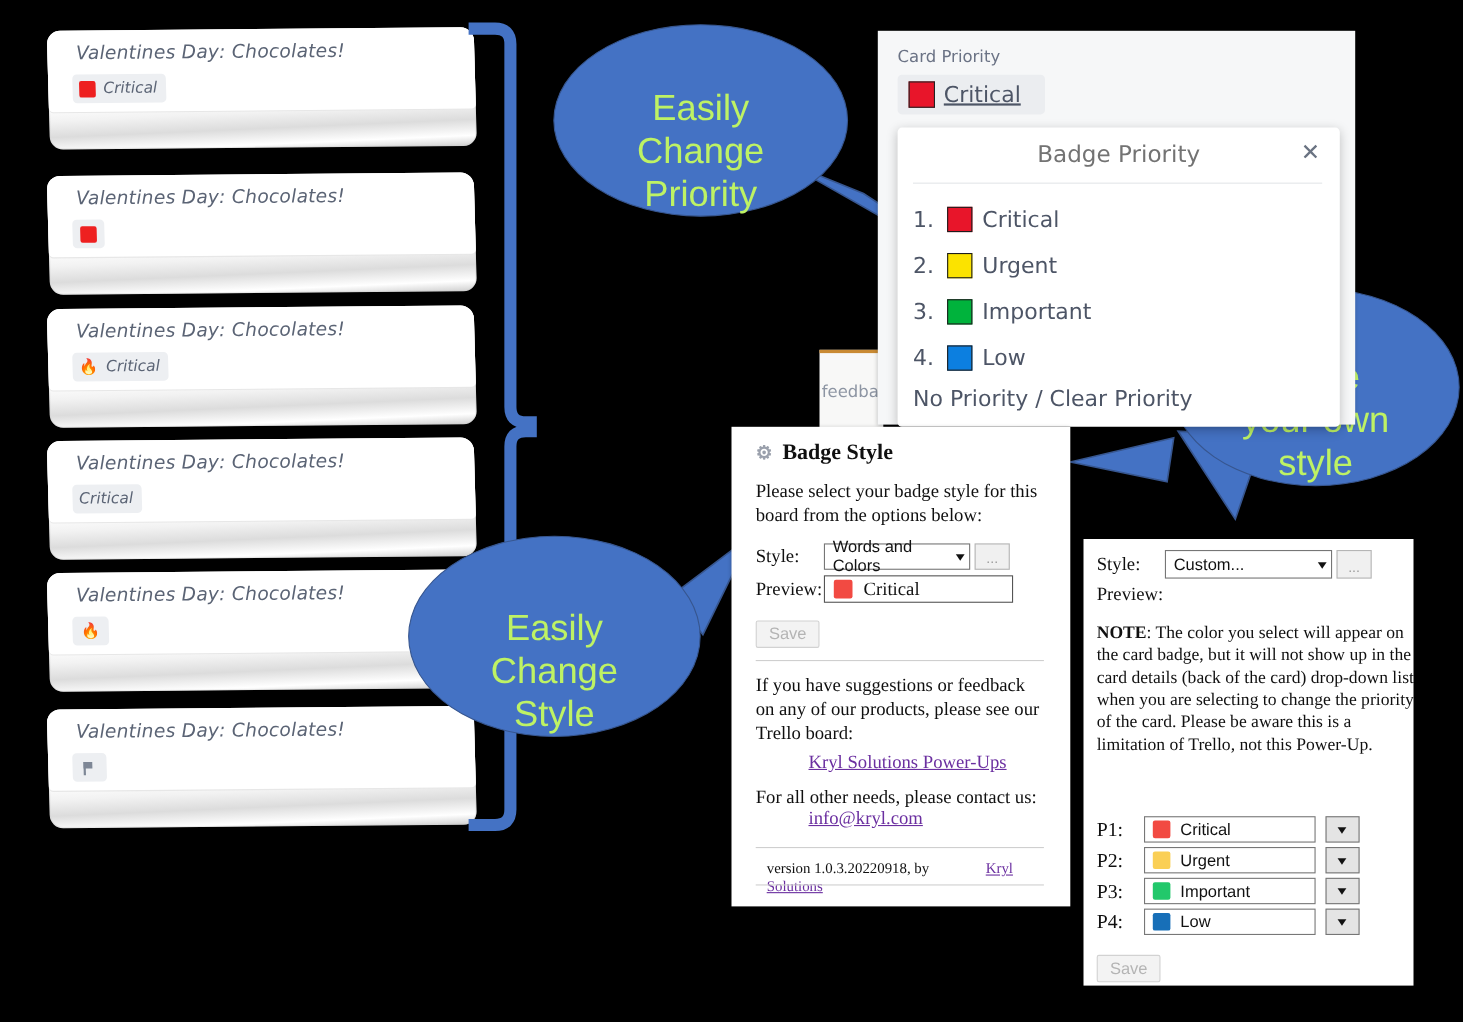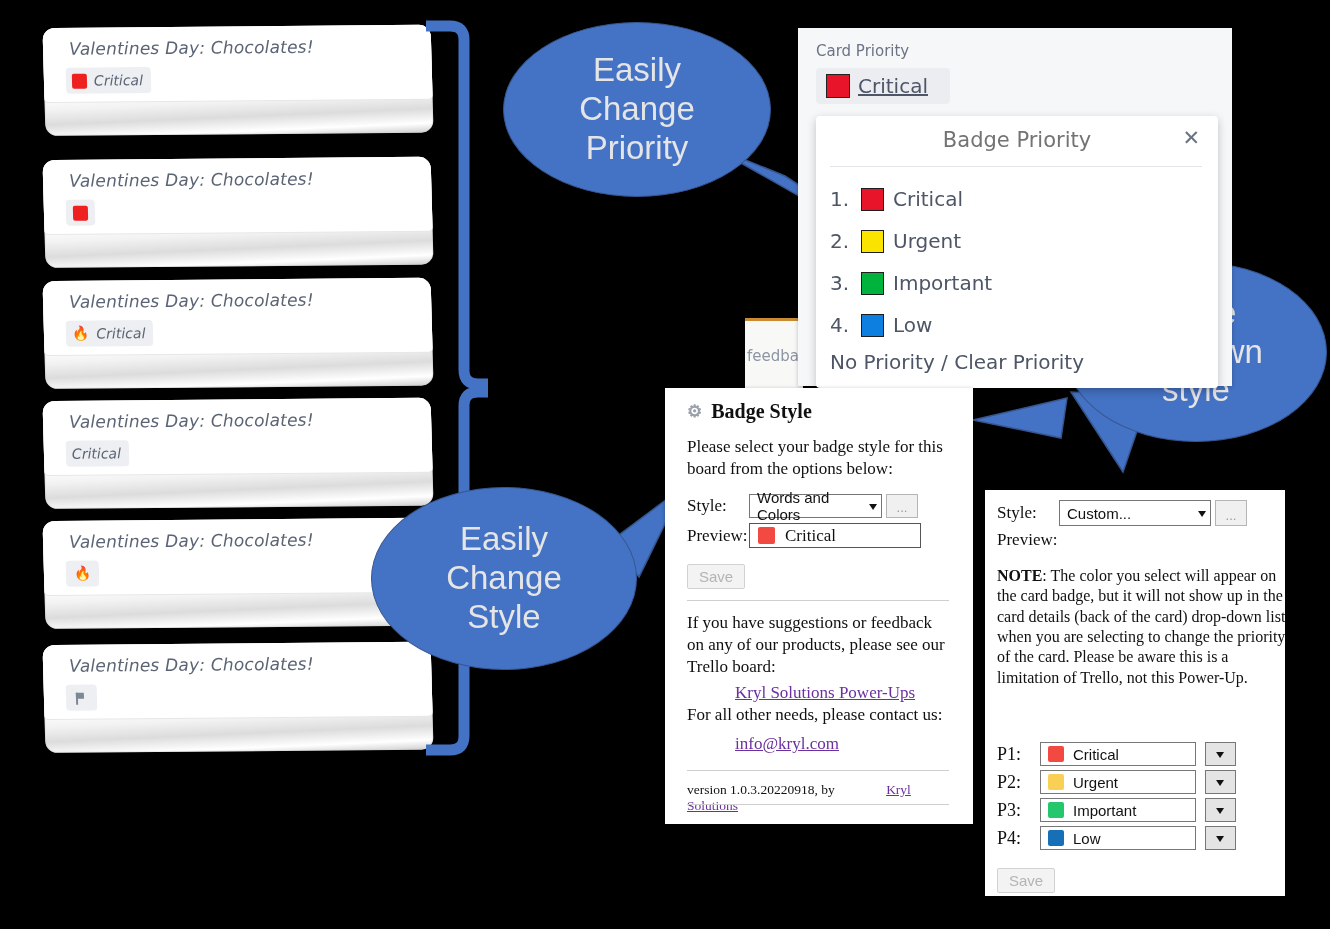--- a/index.html
+++ b/index.html
@@ -55,22 +55,22 @@
   .bracket{position:absolute;left:420px;top:18px;width:70px;height:740px;}
 
   
   .bubble{position:absolute;}
   .bubble .bbody{
     position:absolute;left:0;top:0;width:100%;height:100%;
     border-radius:50%;
     background:#4472C4;
     border:1.5px solid #37568f;
     box-sizing:border-box;
-    display:flex;align-items:center;justify-content:center;
-    color:#e5e5e5;text-align:center;line-height:1.18;
+    display:flex;align-items:flex-end;justify-content:center;
+    color:#bef264;text-align:center;line-height:1.18;
     font-size:33px;
   }
   .bubble .btail{position:absolute;}
 
   
   .panel{position:absolute;box-sizing:border-box;}
 
   
   #cardPriorityPanel{
     left:798px;top:28px;width:434px;height:358px;
@@ -176,21 +176,21 @@
     box-sizing:border-box;border:1px solid #d2d2d2;background:#f3f3f3;
     color:#b4b4b4;font-family:"Liberation Sans", sans-serif;font-size:15px;
     padding:3px 11px;border-radius:2px;
   }
   #badgeStylePanel hr.sep{
     position:absolute;left:22px;width:262px;border:0;border-top:1px solid #cfcfcf;margin:0;
   }
   #badgeStylePanel .para{position:absolute;left:22px;width:266px;font-size:17px;line-height:1.28;}
   .link{color:#6b2fa0;text-decoration:underline;cursor:pointer;margin-left:48px;}
   #badgeStylePanel .version{
-    position:absolute;left:22px;width:266px;font-size:13.5px;color:#111;
+    position:absolute;left:32px;width:266px;font-size:13.5px;color:#111;
   }
 
   
   #customPanel{
     left:985px;top:490px;width:300px;height:406px;
     background:#fff;box-shadow:0 1px 4px rgba(0,0,0,.3);
     font-family:"Liberation Serif", serif;color:#101010;
   }
   #customPanel .cs-row{position:absolute;display:flex;align-items:center;}
   #customPanel .lbl{font-size:17px;width:62px;}
@@ -381,21 +381,21 @@
     </div>
 
     <hr class="sep" style="top:212px;">
 
     <div class="para" style="top:224px;">If you have suggestions or feedback on any of our products, please see our Trello board:</div>
 
     <div class="para" style="top:294px;">
       <span class="link">Kryl Solutions Power-Ups</span>
     </div>
 
-    <div class="para" style="top:316px;">For all other needs, please contact us:</div>
+    <div class="para" style="top:326px;">For all other needs, please contact us:</div>
 
     <div class="para" style="top:345px;">
       <span class="link">info@kryl.com</span>
     </div>
 
     <hr class="sep" style="top:382px;">
 
     <div class="version" style="top:394px;">
       <span>version 1.0.3.20220918, by </span><span class="link">Kryl Solutions</span>
     </div>

